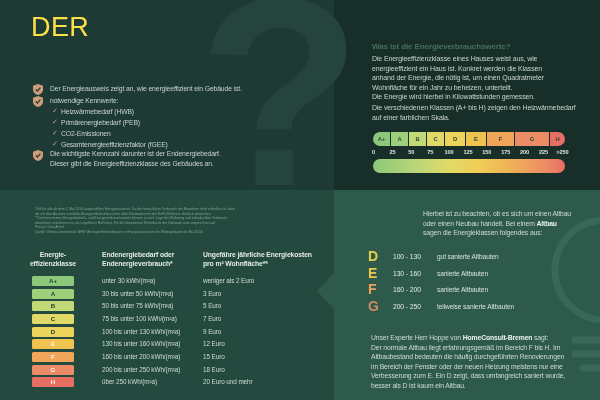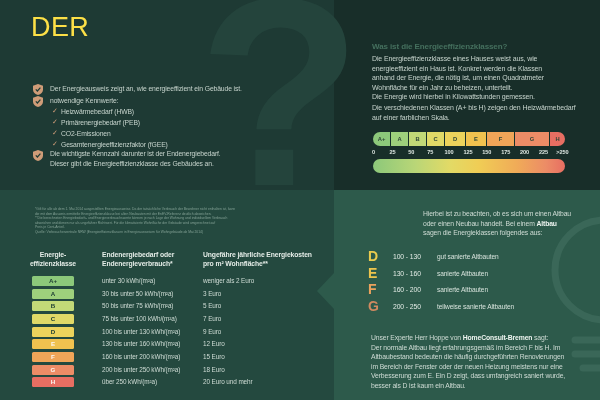--- a/index.html
+++ b/index.html
@@ -100,21 +100,21 @@
 
   <svg class="abs" style="left:33px;top:150px;" width="10" height="11" viewBox="0 0 10 11">
     <path d="M5 0 L10 1.8 V5.4 C10 8.2 8 9.9 5 11 C2 9.9 0 8.2 0 5.4 V1.8 Z" fill="#cf9c78"></path>
     <polyline points="2.8,5.3 4.4,7 7.4,3.6" fill="none" stroke="#1e3a34" stroke-width="1.2"></polyline>
   </svg>
   <div class="abs txt" style="left:50px;top:149px;">
     <span class="p-line">Die wichtigste Kennzahl darunter ist der Endenergiebedarf.</span>
     <span class="p-line">Dieser gibt die Energieeffizienzklasse des Gebäudes an.</span>
   </div>
 
-  <div class="abs sec-head" style="left:372px;top:42px;">Was ist die Energieeffizienzklassen?</div>
+  <div class="abs sec-head" style="left:372px;top:42px;">Was ist die Energieverbrauchswerte?</div>
 
   <div class="abs txt" style="left:372px;top:54px;font-size:7px;">
     <span class="p-line">Die Energieeffizienzklasse eines Hauses weist aus, wie</span>
     <span class="p-line">energieeffizient ein Haus ist. Konkret werden die Klassen</span>
     <span class="p-line">anhand der Energie, die nötig ist, um einen Quadratmeter</span>
     <span class="p-line">Wohnfläche für ein Jahr zu beheizen, unterteilt.</span>
     <span class="p-line">Die Energie wird hierbei in Kilowattstunden gemessen.</span>
   </div>
 
   <div class="abs txt" style="left:372px;top:103px;font-size:7px;">

